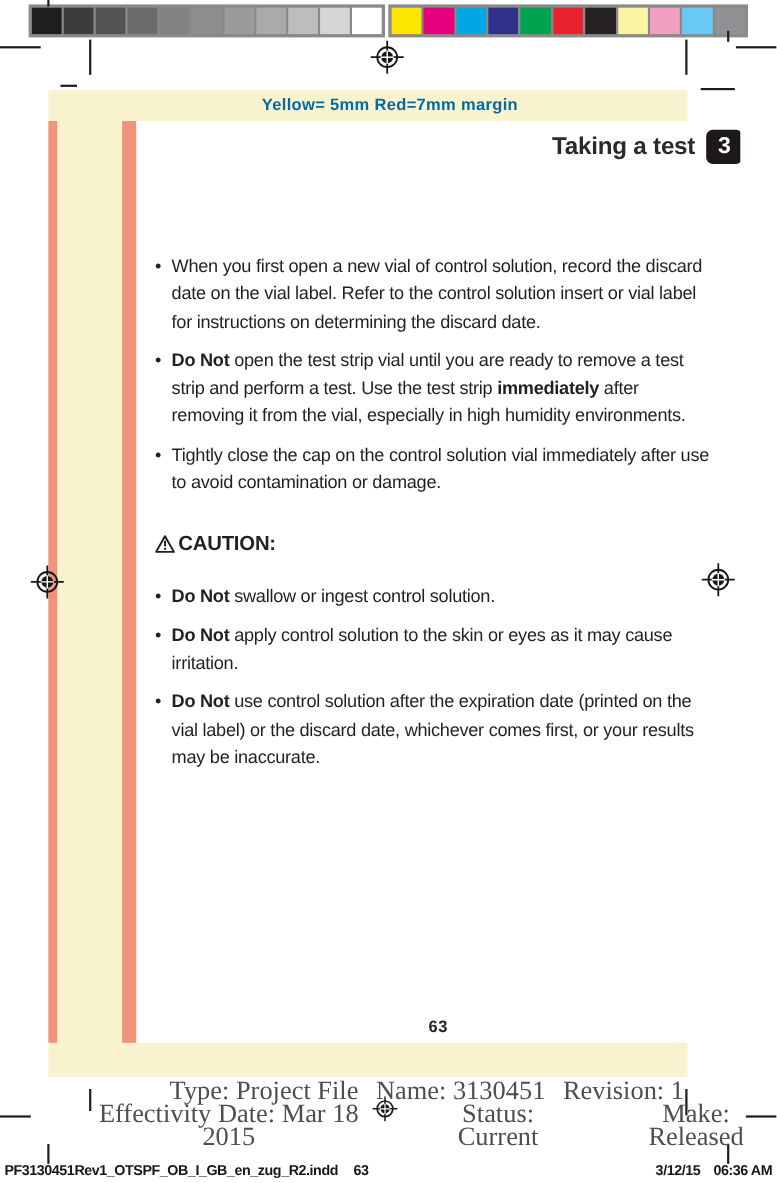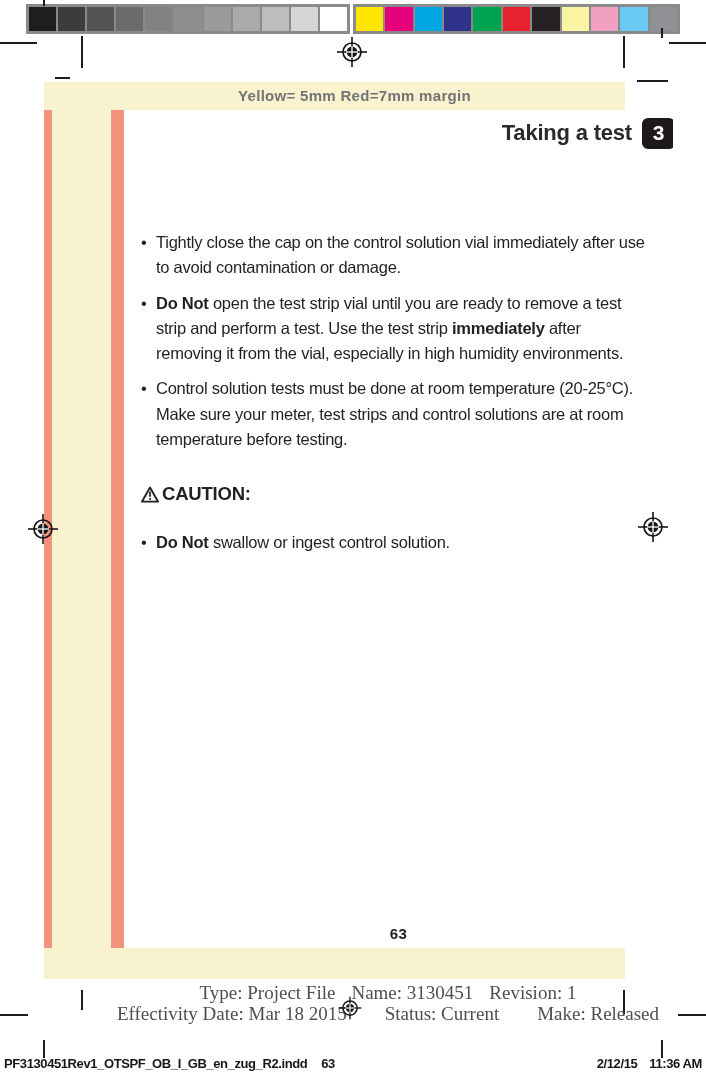--- a/index.html
+++ b/index.html
@@ -14,21 +14,21 @@
   
   .crop-h{position:absolute;height:2px;background:#1c1c1c;}
   .crop-v{position:absolute;width:2px;background:#1c1c1c;}
 
   
   .regmark{position:absolute;}
 
   
   .proof{position:absolute;left:44px;top:82px;width:581px;height:897px;background:#f8f2ce;}
   .margin-note{position:absolute;left:40px;right:0;top:5px;text-align:center;
-               font-size:15px;font-weight:bold;color:#737373;letter-spacing:.3px;}
+               font-size:15px;font-weight:bold;color:#0369a1;letter-spacing:.3px;}
   .redbar{position:absolute;top:28px;height:838px;background:#f1937c;}
   .redbar.a{left:0;width:8px;}
   .redbar.b{left:67px;width:13px;}
 
   
   .page{position:absolute;left:80px;top:28px;width:549px;height:838px;background:#ffffff;
         box-sizing:border-box;padding:0 26px 0 17px;overflow:hidden;color:#231f20;}
   .page-header{display:flex;justify-content:flex-end;align-items:center;gap:10px;
                margin-top:7px;margin-right:-28px;height:32px;}
   .page-title{font-size:22px;font-weight:bold;color:#2b292a;letter-spacing:-.2px;}
@@ -43,21 +43,21 @@
   ul.blist b{font-weight:bold;}
   ul.info-list{margin-top:81px;}
 
   .caution-head{display:flex;align-items:center;gap:3px;margin-top:31px;margin-bottom:25px;
                 font-size:18.5px;font-weight:bold;letter-spacing:-.2px;}
   .page-number{position:absolute;left:0;right:0;bottom:6px;text-align:center;
                font-size:15px;font-weight:bold;letter-spacing:.5px;}
 
   
   .footer{position:absolute;left:70px;right:0;top:982px;text-align:center;
-          font-family:"Liberation Serif",serif;font-size:19px;color:#4e4e4e;line-height:21px;}
+          font-family:"Liberation Serif",serif;font-size:24px;color:#4e4e4e;line-height:21px;}
   .footer .row{display:flex;justify-content:center;}
   .footer .g16{gap:16px;} .footer .g38{gap:38px;}
 
   .print-line{position:absolute;left:4px;right:4px;top:1056px;display:flex;
               justify-content:space-between;font-size:13px;font-weight:bold;
               letter-spacing:-.4px;color:#161616;}
   .print-line .grp{display:flex;gap:14px;}
 </style>
 </head>
 <body>
@@ -109,38 +109,40 @@
   <div class="redbar a"></div>
   <div class="redbar b"></div>
 
   <div class="page">
     <div class="page-header">
       <span class="page-title">Taking a test</span>
       <span class="chapter-badge">3</span>
     </div>
 
     <ul class="blist info-list" id="info-list">
+        <li><span>When you first open a new vial of control solution, record the discard date on the vial label. Refer to the control solution insert or vial label for instructions on determining the discard date.</span></li>
+        <li><b>Do Not</b><span> open the test strip vial until you are ready to remove a test strip and perform a test. Use the test strip </span><b>immediately</b><span> after removing it from the vial, especially in high humidity environments.</span></li>
         <li><span>Tightly close the cap on the control solution vial immediately after use to avoid contamination or damage.</span></li>
-        <li><b>Do Not</b><span> open the test strip vial until you are ready to remove a test strip and perform a test. Use the test strip </span><b>immediately</b><span> after removing it from the vial, especially in high humidity environments.</span></li>
-        <li><span>Control solution tests must be done at room temperature (20-25°C). Make sure your meter, test strips and control solutions are at room temperature before testing.</span></li>
       </ul>
 
     <div class="caution-head">
       <span style="display:flex;">
         <svg width="18" height="17" viewBox="0 0 24 22">
           <path d="M12 1.6 L22.8 20.6 H1.2 Z" fill="none" stroke="#231f20" stroke-width="2.4" stroke-linejoin="round"></path>
           <rect x="10.9" y="7" width="2.3" height="7" fill="#231f20"></rect>
           <rect x="10.9" y="15.8" width="2.3" height="2.4" fill="#231f20"></rect>
         </svg>
       </span>
       <span>CAUTION:</span>
     </div>
 
     <ul class="blist" id="caution-list">
         <li><b>Do Not</b><span> swallow or ingest control solution.</span></li>
+        <li><b>Do Not</b><span> apply control solution to the skin or eyes as it may cause irritation.</span></li>
+        <li><b>Do Not</b><span> use control solution after the expiration date (printed on the vial label) or the discard date, whichever comes first, or your results may be inaccurate.</span></li>
       </ul>
 
     <div class="page-number">63</div>
   </div>
 </div>
 
 <svg class="regmark" style="left:336px;top:36px;" width="32" height="32" viewBox="-16 -16 32 32">
   <line x1="-15" y1="0" x2="15" y2="0" stroke="#171717" stroke-width="1.6"></line>
   <line x1="0" y1="-15" x2="0" y2="15" stroke="#171717" stroke-width="1.6"></line>
   <circle r="9" fill="none" stroke="#171717" stroke-width="1.7"></circle>
@@ -186,16 +188,16 @@
   <line x1="-6.2" y1="0" x2="6.2" y2="0" stroke="#ffffff" stroke-width="1.5"></line>
   <line x1="0" y1="-6.2" x2="0" y2="6.2" stroke="#ffffff" stroke-width="1.5"></line>
 </svg>
 
 <div class="print-line">
   <div class="grp">
     <span>PF3130451Rev1_OTSPF_OB_I_GB_en_zug_R2.indd</span>
     <span>63</span>
   </div>
   <div class="grp" style="gap:12px;">
-    <span>2/12/15</span>
-    <span>11:36 AM</span>
+    <span>3/12/15</span>
+    <span>06:36 AM</span>
   </div>
 </div>
 
 </body></html>

